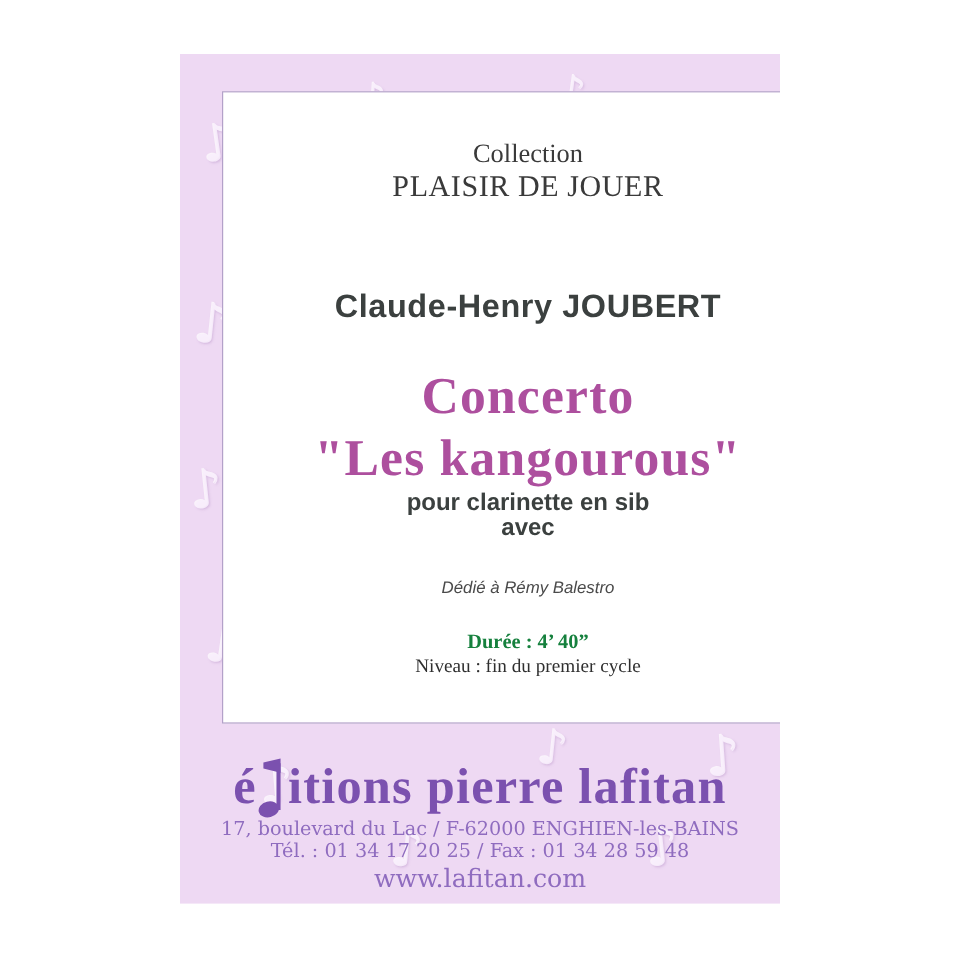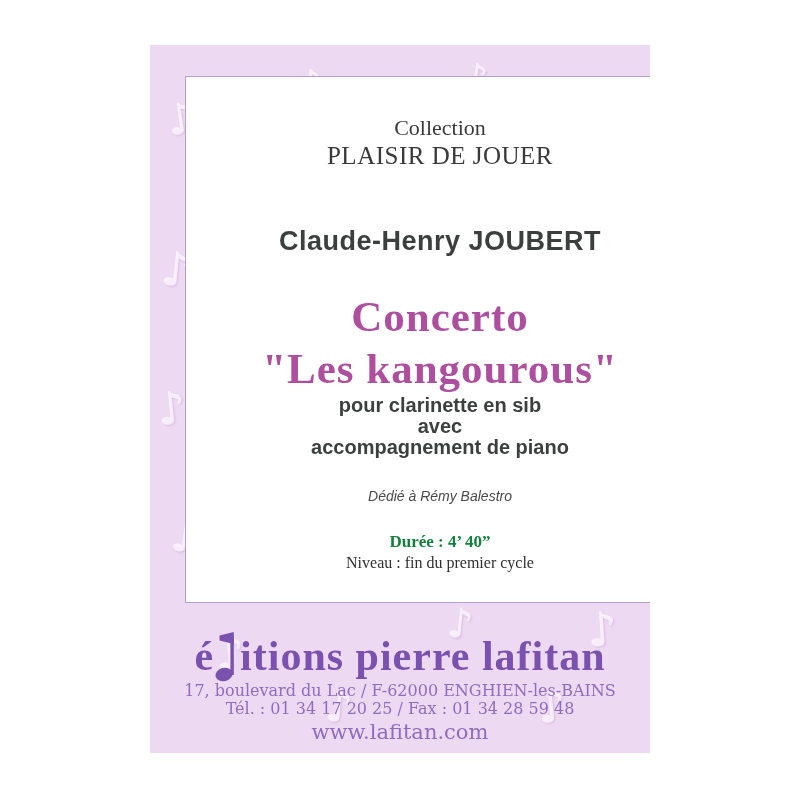--- a/index.html
+++ b/index.html
@@ -36,21 +36,21 @@
     background:#ffffff;
     border:1px solid var(--box-border);
     text-align:center;
   }
 
   .collection-block{margin-top:38px;color:var(--text-dark);}
   .collection-line1{font-size:22px;line-height:26px;}
   .collection-line2{font-size:25px;line-height:29px;letter-spacing:0.5px;}
 
   .author{
-    margin-top:56px;
+    margin-top:70px;
     font-family:"Liberation Sans", sans-serif;
     font-weight:bold;font-size:27px;color:#3b403f;letter-spacing:0.5px;
   }
 
   .title-block{
     margin-top:34px;
     font-family:Liberation Serif, serif;
     font-weight:800;
     color:var(--title);
     font-size:43px;line-height:52px;letter-spacing:1px;
@@ -120,21 +120,20 @@
       <div class="author">Claude-Henry JOUBERT</div>
 
       <div class="title-block">
         <div>Concerto</div>
         <div>"Les kangourous"</div>
       </div>
 
       <div class="instr-block">
         <div>pour clarinette en sib</div>
         <div>avec</div>
-        <div>accompagnement de piano</div>
       </div>
 
       <div class="dedication">Dédié à Rémy Balestro</div>
 
       <div class="duration">Durée : 4’ 40”</div>
       <div class="level">Niveau : fin du premier cycle</div>
     </div>
 
     <div class="publisher">
       <div class="logo-line">

